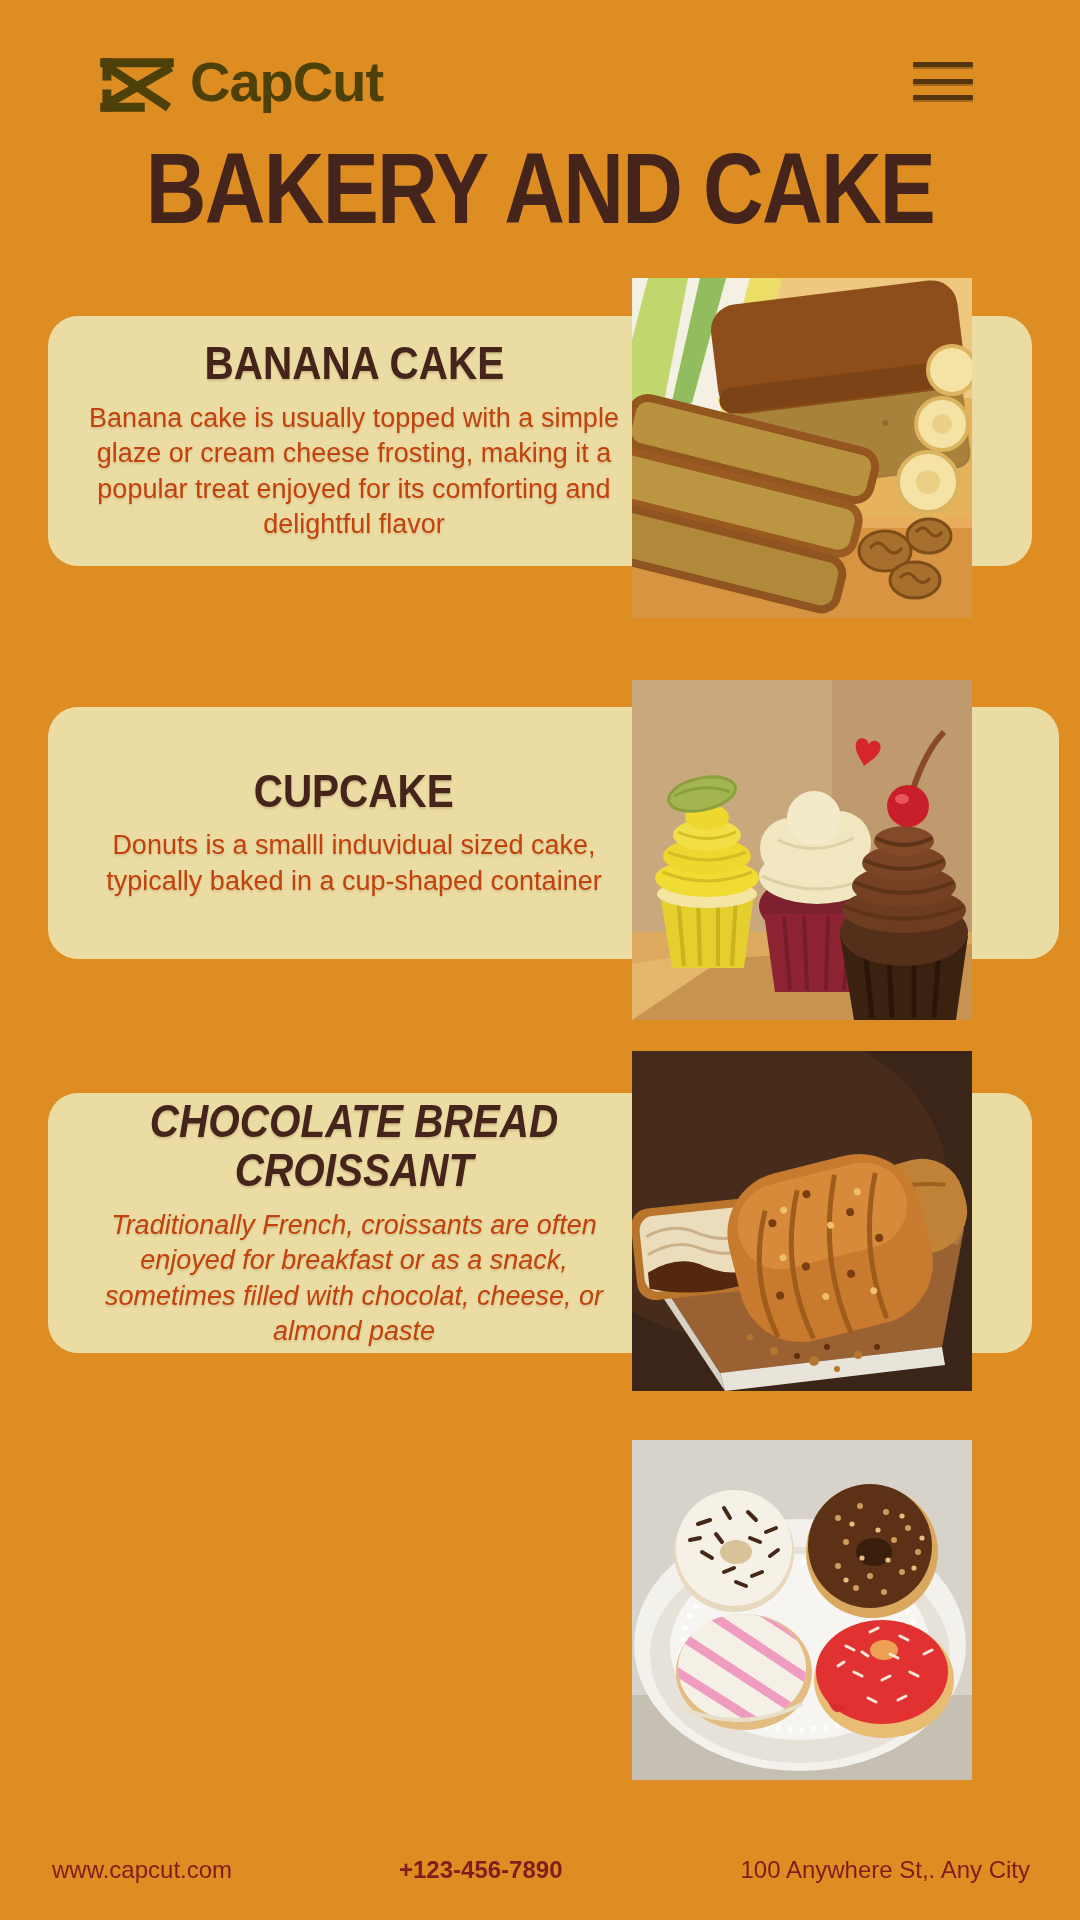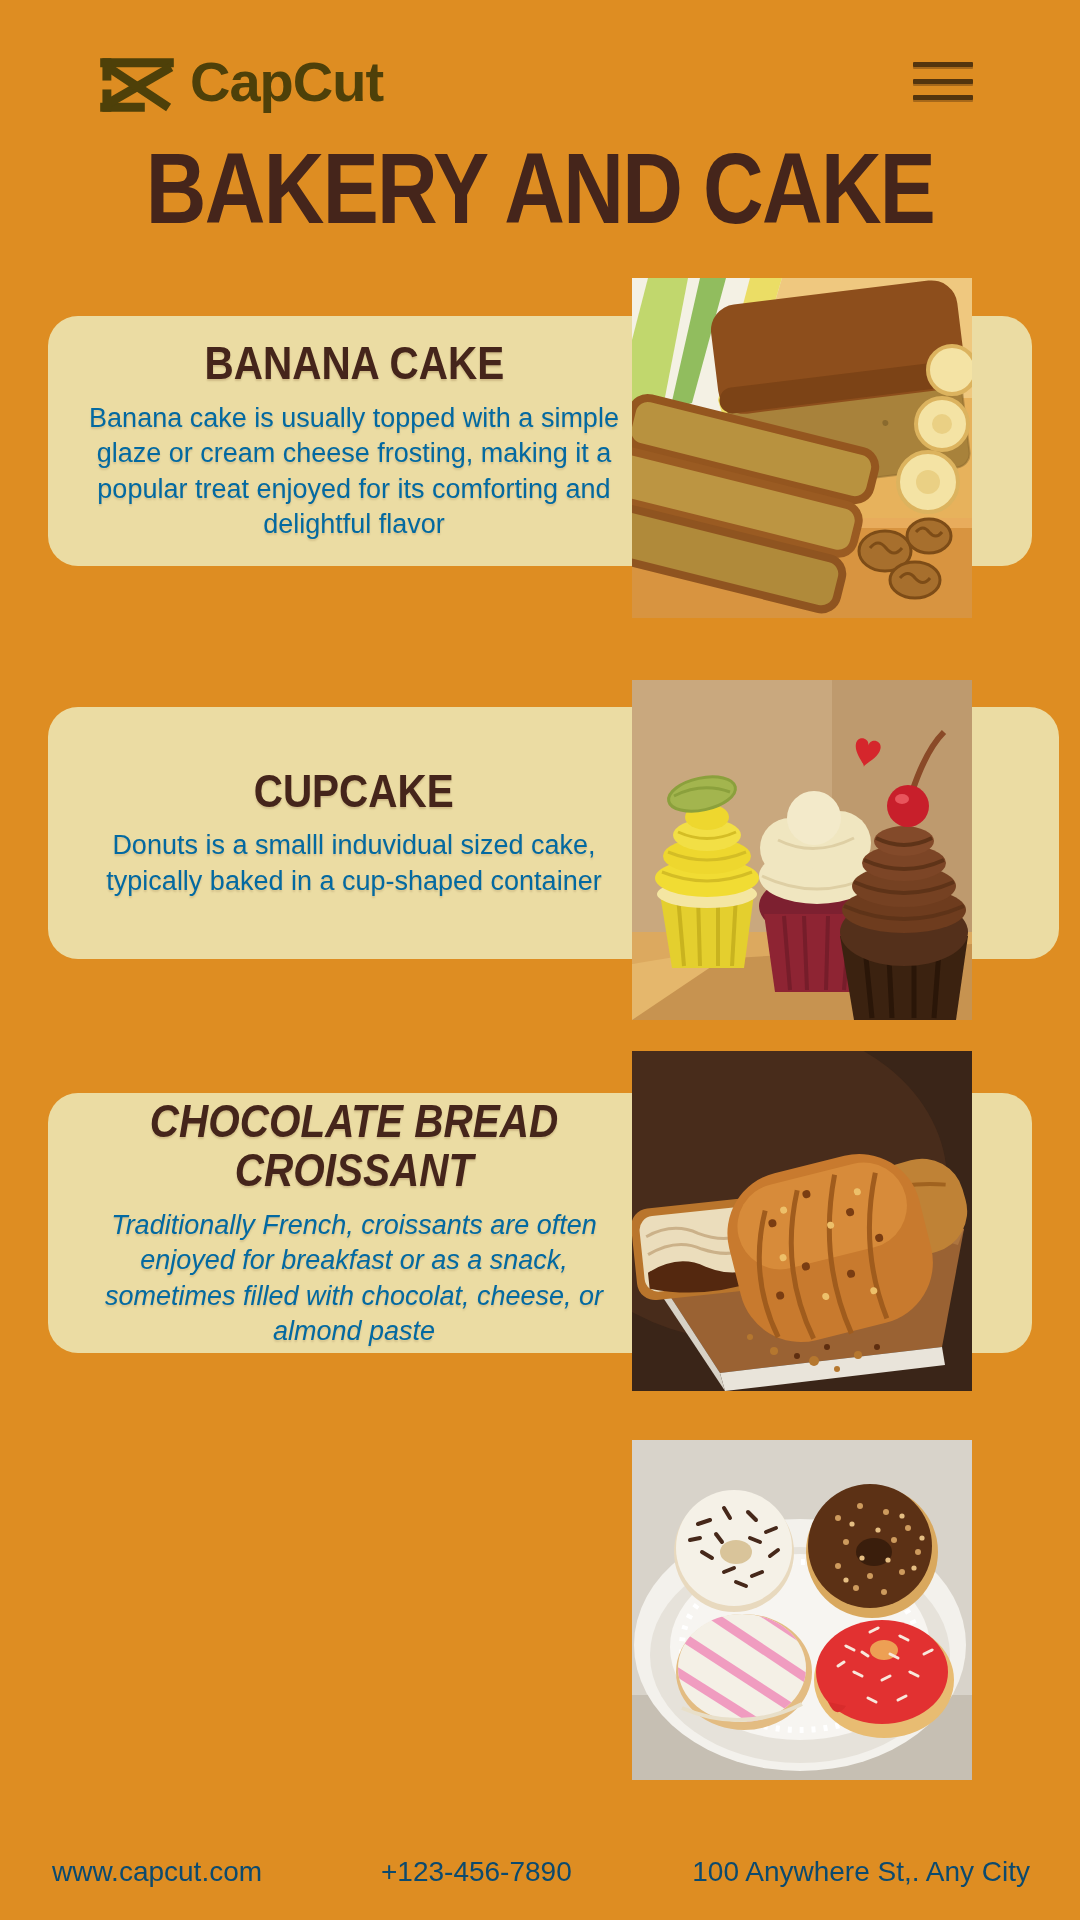--- a/index.html
+++ b/index.html
@@ -31,34 +31,34 @@
     position:absolute;left:26px;top:0;bottom:0;width:560px;
     display:flex;flex-direction:column;justify-content:center;align-items:center;
     text-align:center;
   }
   .card-title{
     margin:0 0 12px 0;font-size:46px;font-weight:700;line-height:1.08;
     color:#45251B;transform:scaleX(0.88);letter-spacing:0;
     text-shadow:0 2px 2px rgba(90,50,10,.18);
   }
   .card-desc{
-    margin:0;font-size:27px;line-height:1.31;color:#0369a1;
+    margin:0;font-size:27px;line-height:1.31;color:#c2410c;
     text-shadow:0 2px 2px rgba(90,50,10,.15);
   }
   
   .photo{position:absolute;left:632px;width:340px;height:340px;margin:0;}
   .photo svg{display:block;width:100%;height:100%;}
   .photo1{top:278px;}
   .photo2{top:680px;}
   .photo3{top:1051px;}
   .photo4{top:1440px;}
   
-  .footer-item{position:absolute;top:1856px;font-size:28px;color:#0c4a6e;}
+  .footer-item{position:absolute;top:1856px;font-size:24px;color:#7f1d1d;}
   .f-web{left:52px;}
-  .f-phone{left:381px;}
+  .f-phone{left:399px;font-weight:bold;}
   .f-addr{right:50px;}
 </style>
 </head>
 <body>
 
 <div class="page">
 
   <div class="brand">
     <svg class="brand-icon" viewBox="0 0 66 52">
       <g stroke="#4E4009" stroke-width="8" fill="none" stroke-linecap="square">

